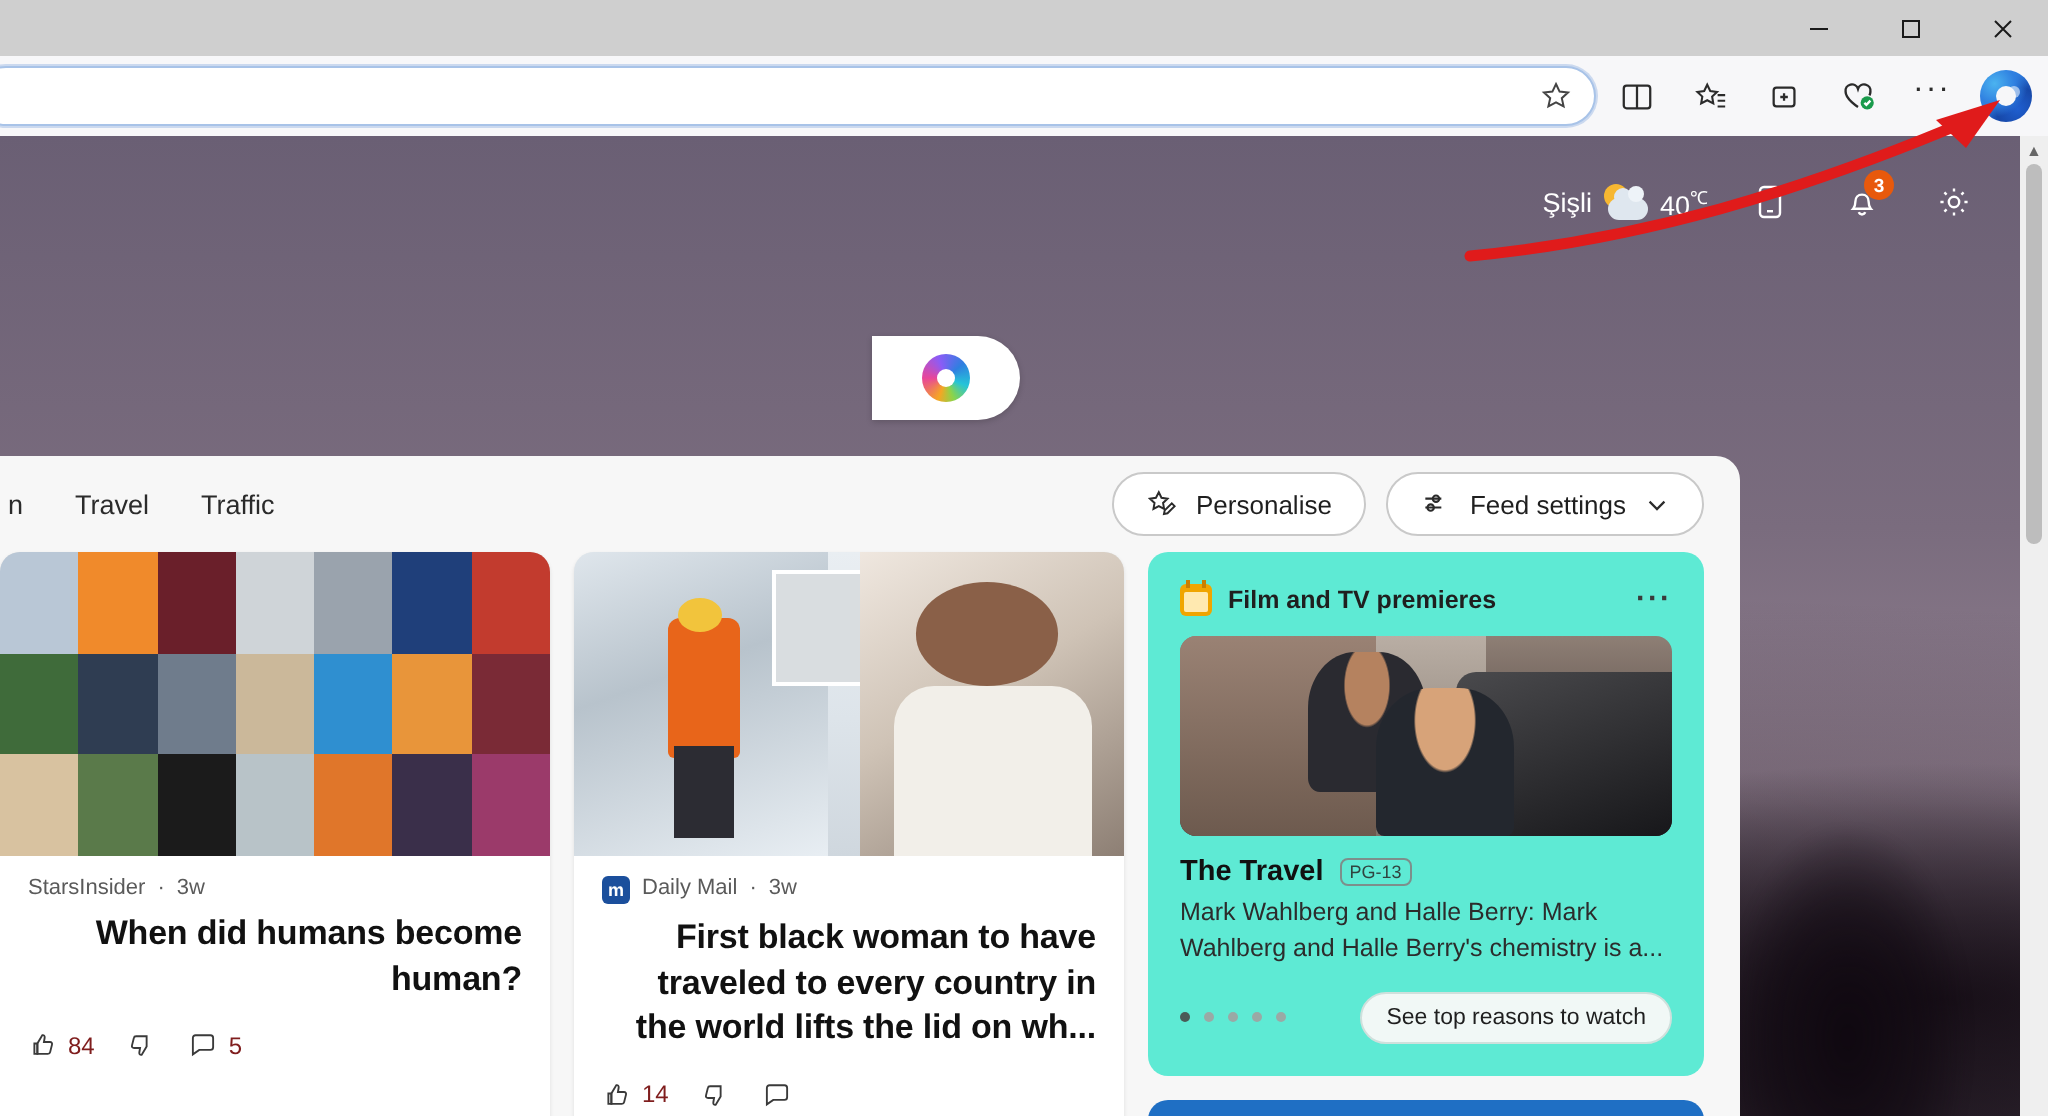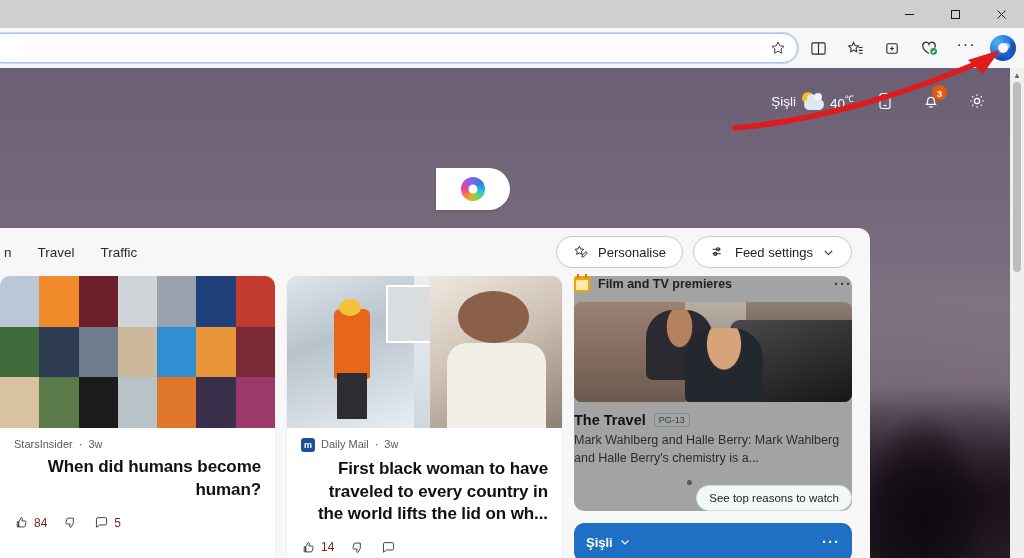--- a/index.html
+++ b/index.html
@@ -183,40 +183,40 @@
   .collage i { display:block; }
 
   .card-body { padding: 10px 14px 12px; }
   .src { font-size: 11px; color: #5a5a5a; display:flex; align-items:flex-start; gap:6px; margin-bottom: 6px; }
   .src-logo { width:14px; height:14px; border-radius:3px; background:#1b4f9c; color:#fff; font-size:9px; font-weight:700; display:flex; align-items:center; justify-content:center; }
   .headline { font-size: 17px; line-height: 1.33; color:#111; font-weight: 600; letter-spacing: -0.1px; text-align: right; }
   .react { display:flex; align-items:center; gap:16px; margin-top: 14px; color:#7f1d1d; font-size: 12px; }
   .react span { display:flex; align-items:center; gap:5px; }
 
   
-  .rcard { background:#a3a3a3; border-radius: 10px; padding: 0; }
+  .rcard { background:#5eead4; border-radius: 10px; padding: 16px; }
   .rcard-head { display:flex; align-items:center; gap:8px; font-size:12.5px; font-weight:600; color:#1f1f1f; }
   .rcard-head .dots { margin-left:auto; color:#3a3a3a; letter-spacing:1px; font-size:15px; line-height:8px;}
   .cal-icon { width:16px; height:16px; border-radius:3px; background:#f0a500; position:relative; }
   .cal-icon::before{ content:""; position:absolute; left:2px; right:2px; top:4px; bottom:2px; background:#ffe9b0; border-radius:1px;}
   .cal-icon::after{ content:""; position:absolute; left:3px; top:-2px; width:2px; height:4px; background:#c97f00; box-shadow: 8px 0 0 #c97f00;}
 
   .movie-img { width:100%; height:100px; border-radius:8px; margin-top:10px; overflow:hidden; position:relative;
     background: linear-gradient(180deg,#8e7f75 0%, #6b5d57 40%, #3a3330 100%); }
   .mi-bldg { position:absolute; left:0; top:0; width:42%; height:100%; background: linear-gradient(180deg,#9a8274,#6d5a4e); }
   .mi-bldg2{ position:absolute; left:40%; top:0; width:22%; height:100%; background: linear-gradient(180deg,#b9aea4,#7d7269); }
   .mi-car  { position:absolute; right:0; top:18%; width:44%; height:82%; background: linear-gradient(160deg,#4a4a4d,#17171a); border-radius:10px 0 0 0;}
   .mi-p1 { position:absolute; left:26%; top:8%; width:24%; height:70%; background: radial-gradient(ellipse at 50% 24%, #b5825f 0 26%, #2a2a30 28% 100%); border-radius:40% 40% 10% 10%; }
   .mi-p2 { position:absolute; left:40%; top:26%; width:28%; height:74%; background: radial-gradient(ellipse at 50% 22%, #d7a379 0 30%, #23272e 32% 100%); border-radius:40% 40% 6% 6%; }
 
   .movie-title { display:flex; align-items:center; gap:8px; margin-top:10px; }
   .movie-title b { font-size:14.5px; color:#111; }
   .rating { border:1px solid #7d8f8b; border-radius:4px; font-size:9px; padding:1px 4px; color:#30433f; }
   .movie-desc { font-size:12.5px; line-height:1.42; color:#2c2c2c; margin-top:4px; }
-  .rcard-foot { display:flex; align-items:center; margin-top:12px;flex-direction:column; }
+  .rcard-foot { display:flex; align-items:center; margin-top:12px; }
   .dotsrow { display:flex; gap:7px; }
   .dotsrow i { width:5px; height:5px; border-radius:50%; background:#9aa9a5; display:block;}
   .dotsrow i.on { background:#4b5b57; }
   .ghost-btn { margin-left:auto; background:#f1f8f6; border:1px solid #cfe0dc; border-radius:15px; padding:6px 12px; font-size:11.5px; color:#1f1f1f;}
 
   .wcard { background:#1f6fc4; border-radius:10px; padding:12px; color:#fff; }
   .wcard-head { display:flex; align-items:center; gap:6px; font-size:13px; font-weight:600; }
   .wcard-head .dots { margin-left:auto; letter-spacing:1px; font-size:15px; line-height:8px; }
 
   

